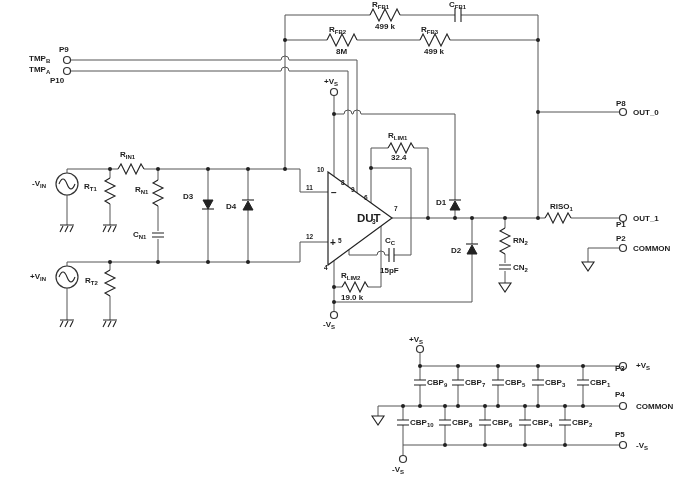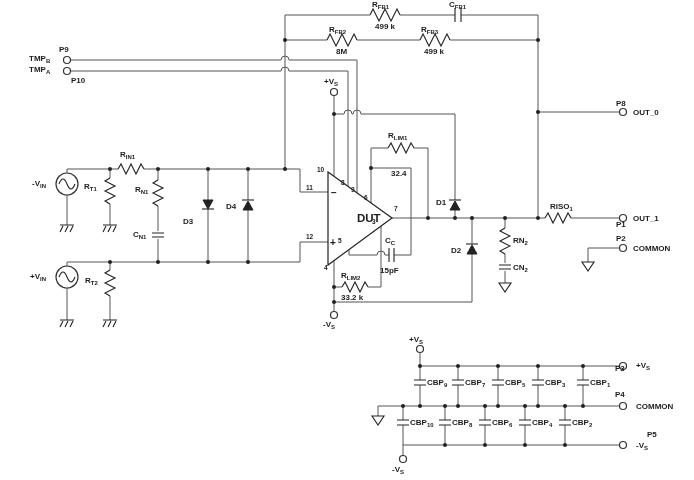--- a/index.html
+++ b/index.html
@@ -196,33 +196,33 @@
     <circle class="j" cx="445" cy="445" r="2"></circle>
         <circle class="j" cx="485" cy="445" r="2"></circle>
     <circle class="j" cx="525" cy="445" r="2"></circle>
         <circle class="j" cx="565" cy="445" r="2"></circle>
   </g>
 </svg>
 
 <div class="lbl" style="left:59px;top:45px">P9</div>
 <div class="lbl" style="left:29px;top:54px"><span>TMP</span><span class="sub">B</span></div>
 <div class="lbl" style="left:29px;top:65px"><span>TMP</span><span class="sub">A</span></div>
-<div class="lbl" style="left:71px;top:76px">P10</div>
+<div class="lbl" style="left:50px;top:76px">P10</div>
 
 <div class="lbl" style="left:616px;top:99px">P8</div>
 <div class="lbl" style="left:633px;top:108px">OUT_0</div>
 <div class="lbl" style="left:616px;top:220px">P1</div>
 <div class="lbl" style="left:633px;top:214px">OUT_1</div>
 <div class="lbl" style="left:616px;top:234px">P2</div>
 <div class="lbl" style="left:633px;top:244px">COMMON</div>
 <div class="lbl" style="left:615px;top:364px">P3</div>
 <div class="lbl" style="left:636px;top:361px"><span>+V</span><span class="sub">S</span></div>
 <div class="lbl" style="left:615px;top:390px">P4</div>
 <div class="lbl" style="left:636px;top:402px">COMMON</div>
-<div class="lbl" style="left:647px;top:430px">P5</div>
+<div class="lbl" style="left:615px;top:430px">P5</div>
 <div class="lbl" style="left:636px;top:441px"><span>-V</span><span class="sub">S</span></div>
 
 <div class="lbl" style="left:324px;top:77px"><span>+V</span><span class="sub">S</span></div>
 <div class="lbl" style="left:323px;top:320px"><span>-V</span><span class="sub">S</span></div>
 <div class="lbl" style="left:409px;top:335px"><span>+V</span><span class="sub">S</span></div>
 <div class="lbl" style="left:392px;top:465px"><span>-V</span><span class="sub">S</span></div>
 <div class="lbl" style="left:32px;top:179px"><span>-V</span><span class="sub">IN</span></div>
 <div class="lbl" style="left:30px;top:272px"><span>+V</span><span class="sub">IN</span></div>
 
 <div class="lbl" style="left:372px;top:0px"><span>R</span><span class="sub">FB1</span></div>
@@ -231,29 +231,29 @@
 <div class="lbl" style="left:329px;top:25px"><span>R</span><span class="sub">FB2</span></div>
 <div class="lbl" style="left:336px;top:47px">8M</div>
 <div class="lbl" style="left:421px;top:25px"><span>R</span><span class="sub">FB3</span></div>
 <div class="lbl" style="left:424px;top:47px">499 k</div>
 
 <div class="lbl" style="left:120px;top:150px"><span>R</span><span class="sub">IN1</span></div>
 <div class="lbl" style="left:84px;top:182px"><span>R</span><span class="sub">T1</span></div>
 <div class="lbl" style="left:135px;top:185px"><span>R</span><span class="sub">N1</span></div>
 <div class="lbl" style="left:133px;top:230px"><span>C</span><span class="sub">N1</span></div>
 <div class="lbl" style="left:85px;top:276px"><span>R</span><span class="sub">T2</span></div>
-<div class="lbl" style="left:183px;top:217px">D3</div>
+<div class="lbl" style="left:183px;top:192px">D3</div>
 <div class="lbl" style="left:226px;top:202px">D4</div>
 
 <div class="lbl" style="left:436px;top:198px">D1</div>
 <div class="lbl" style="left:451px;top:246px">D2</div>
 <div class="lbl" style="left:388px;top:131px"><span>R</span><span class="sub">LIM1</span></div>
-<div class="lbl" style="left:391px;top:169px">32.4</div>
+<div class="lbl" style="left:391px;top:153px">32.4</div>
 <div class="lbl" style="left:341px;top:271px"><span>R</span><span class="sub">LIM2</span></div>
-<div class="lbl" style="left:341px;top:293px">33.2 k</div>
+<div class="lbl" style="left:341px;top:293px">19.0 k</div>
 <div class="lbl" style="left:385px;top:236px"><span>C</span><span class="sub">C</span></div>
 <div class="lbl" style="left:380px;top:266px">15pF</div>
 
 <div class="lbl" style="left:550px;top:202px"><span>RISO</span><span class="sub">1</span></div>
 <div class="lbl" style="left:513px;top:236px"><span>RN</span><span class="sub">2</span></div>
 <div class="lbl" style="left:513px;top:263px"><span>CN</span><span class="sub">2</span></div>
 
 <div class="lbl" style="left:427px;top:378px"><span>CBP</span><span class="sub">9</span></div>
 <div class="lbl" style="left:465px;top:378px"><span>CBP</span><span class="sub">7</span></div>
 <div class="lbl" style="left:505px;top:378px"><span>CBP</span><span class="sub">5</span></div>

